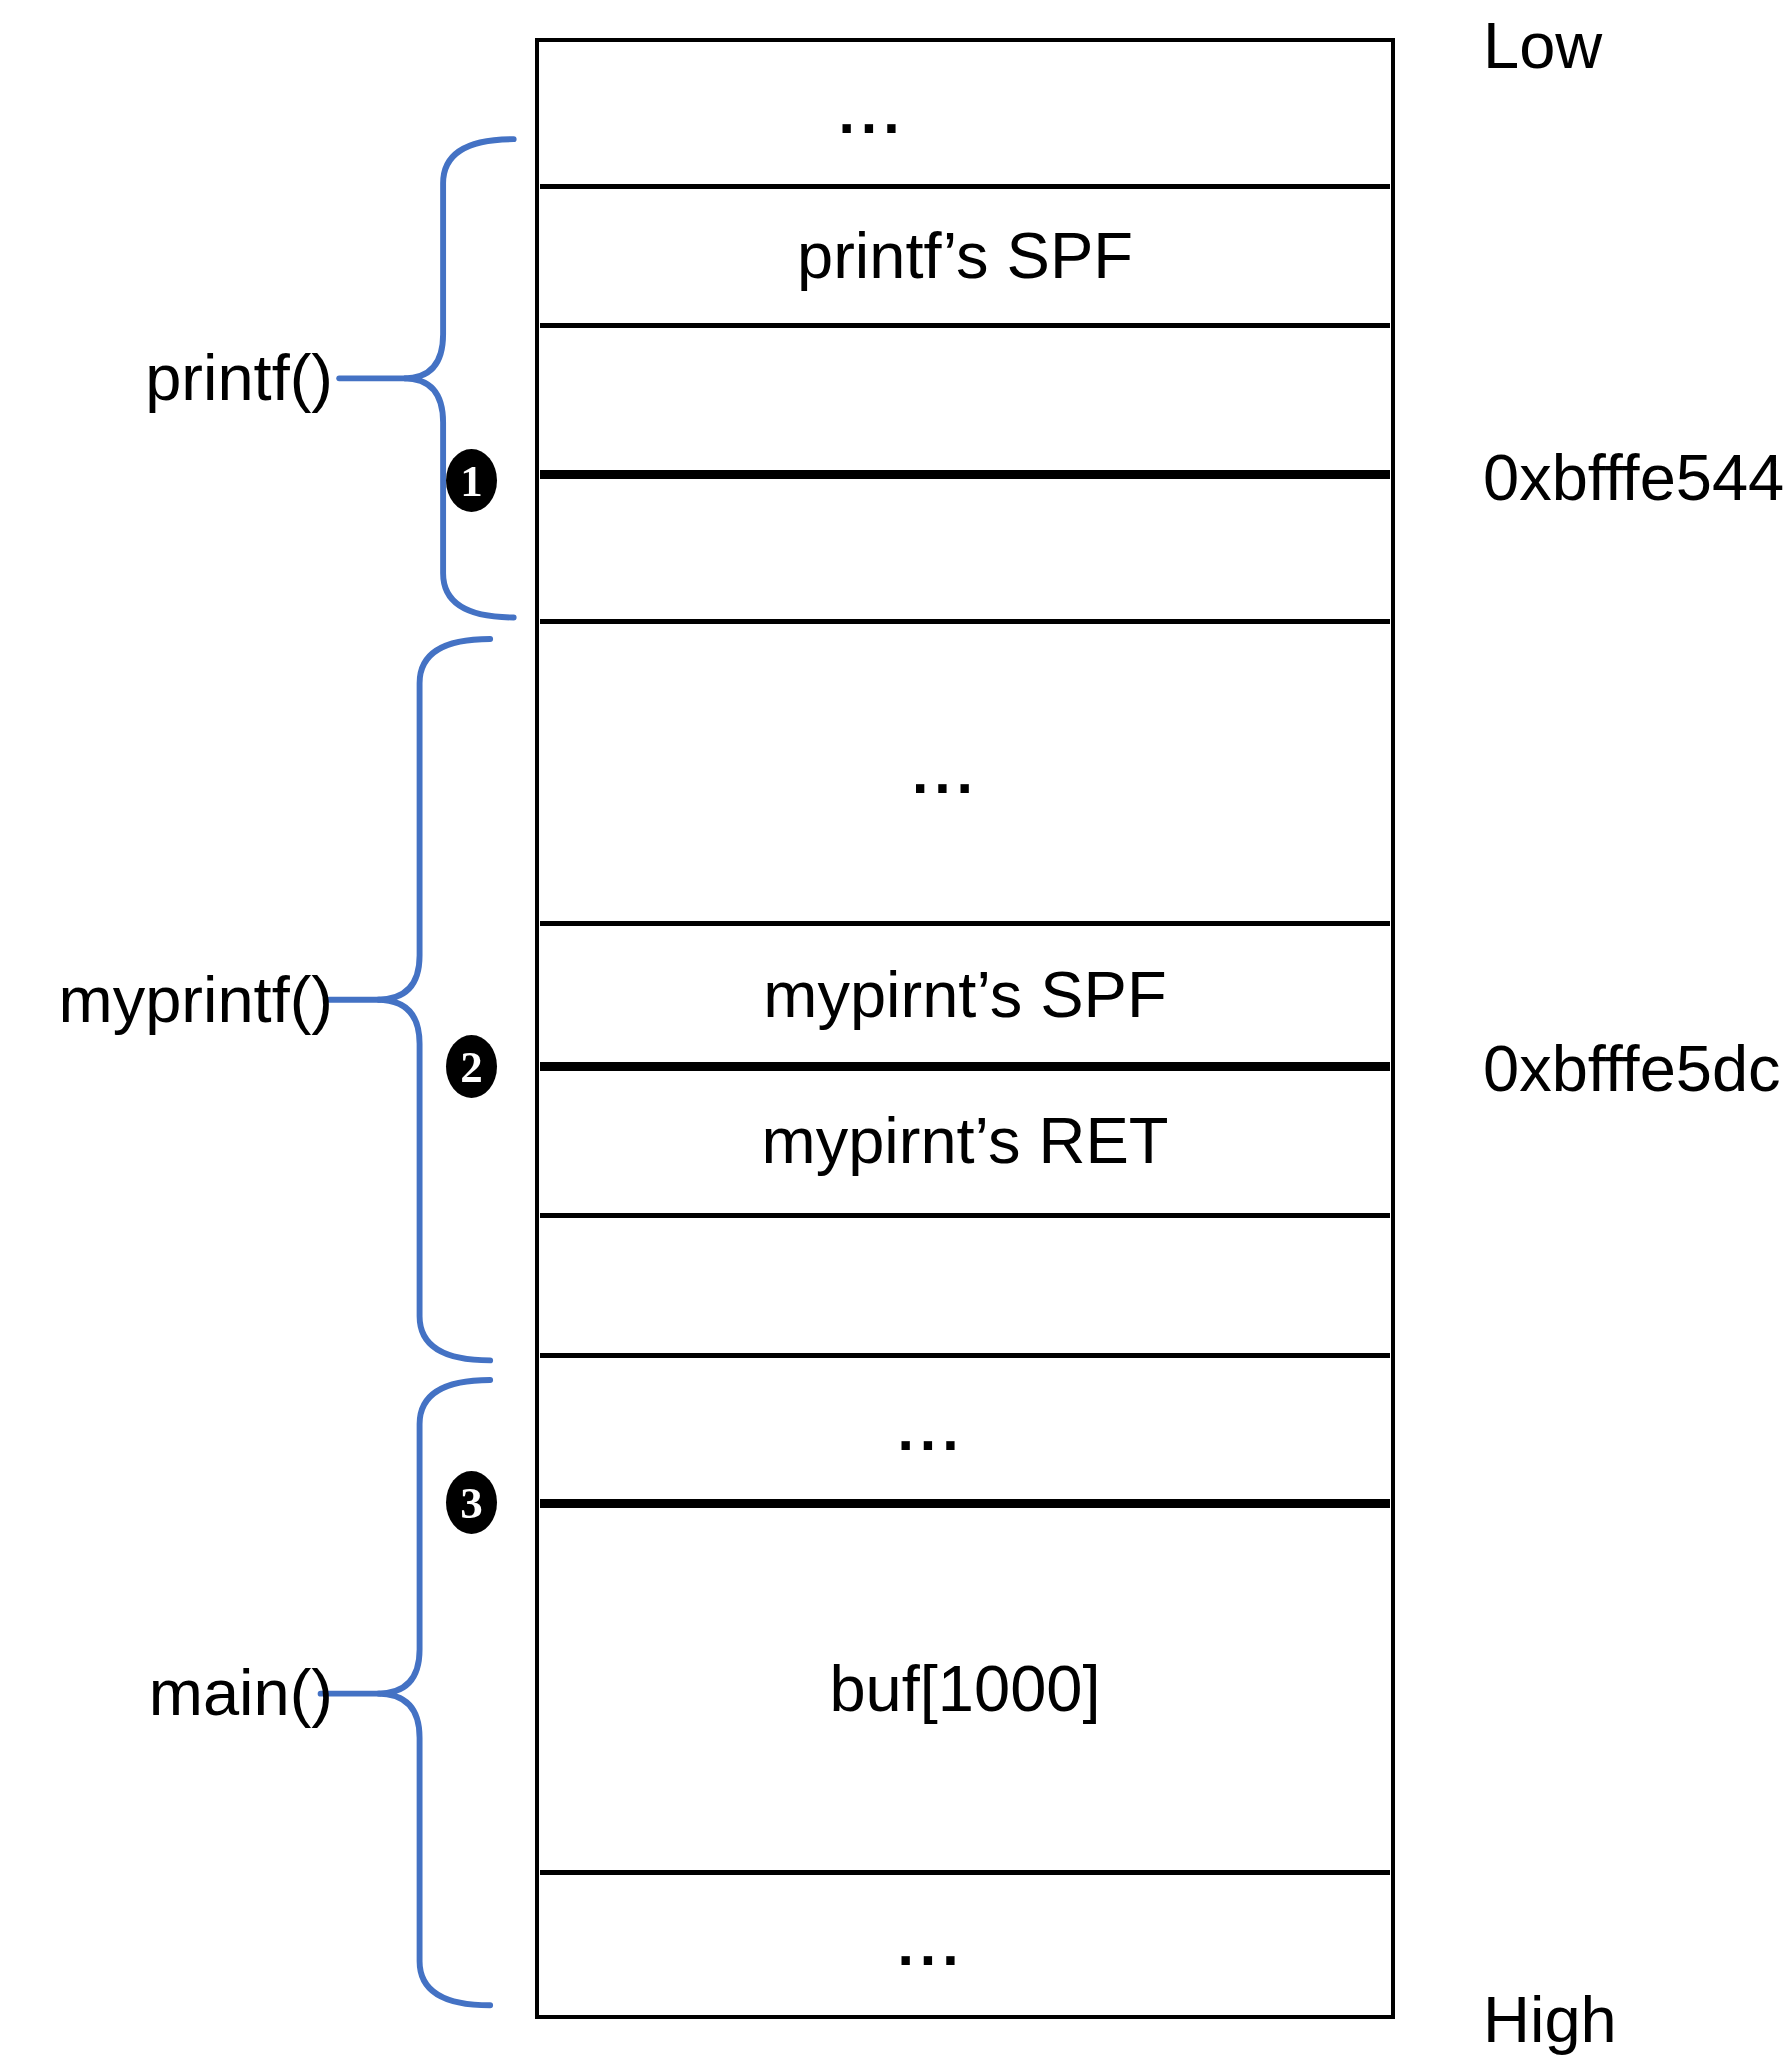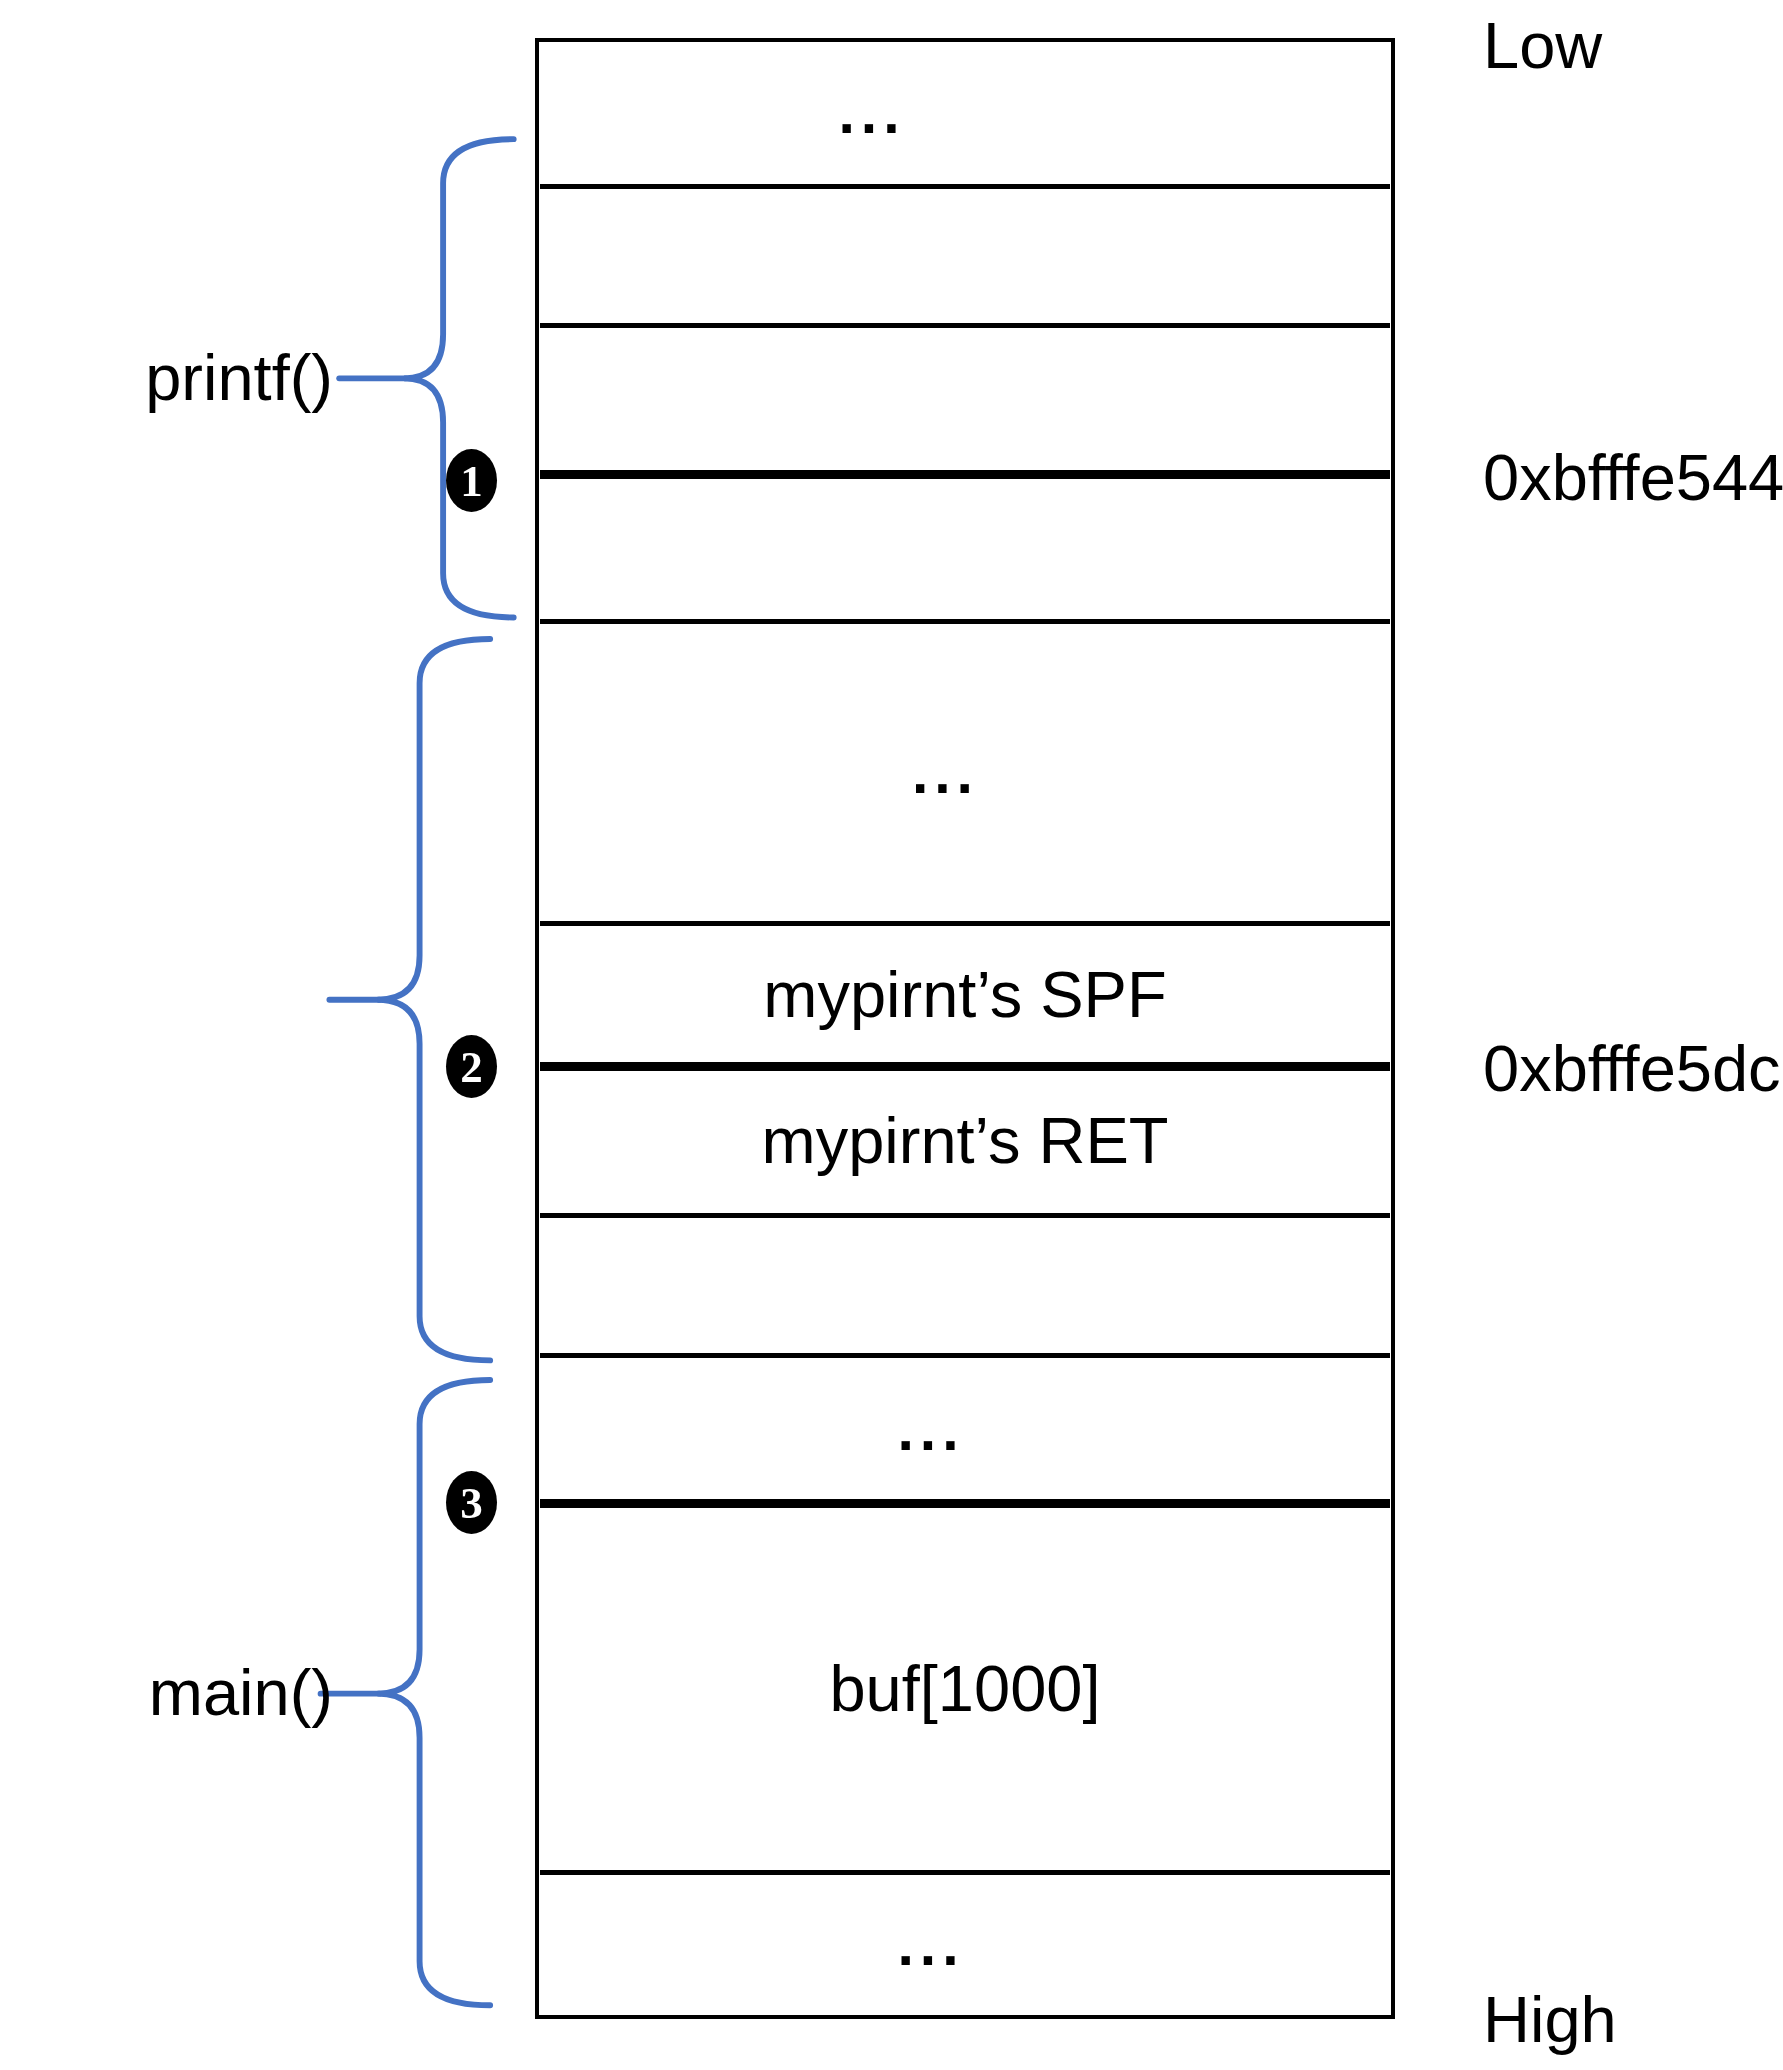--- a/index.html
+++ b/index.html
@@ -48,20 +48,23 @@
   <div class="hline" style="top:921px"></div>
   <div class="hline thick" style="top:1062px"></div>
   <div class="hline" style="top:1213px"></div>
   <div class="hline" style="top:1353px"></div>
   <div class="hline thick" style="top:1499px"></div>
   <div class="hline" style="top:1870px"></div>
 
   <div class="cell dots" style="top:40px;height:146px">
       <span style="transform:translateX(-93px)">...</span>
     </div>
+  <div class="cell" style="top:186px;height:139px">
+      <span>printf’s SPF</span>
+    </div>
   <div class="cell dots" style="top:622px;height:301px">
       <span style="transform:translateX(-19.6px)">...</span>
     </div>
   <div class="cell" style="top:1066px;height:149px">
       <span>mypirnt’s RET</span>
     </div>
   <div class="cell" style="top:923px;height:143px">
       <span>mypirnt’s SPF</span>
     </div>
   <div class="cell dots" style="top:1356px;height:147px">
@@ -77,20 +80,21 @@
   <svg class="braces" width="1784" height="2070" viewBox="0 0 1820 2112">
     <line x1="346" y1="386" x2="414" y2="386" stroke-width="6" stroke-linecap="round" stroke="#4472C4"></line>
     <path d="M 524 142 Q 452 142 452 187 L 452 341 Q 452 386 412 386 Q 452 386 452 431 L 452 585 Q 452 630 524 630" fill="none" stroke-width="6" stroke-linecap="round" stroke="#4472C4"></path>
     <line x1="336" y1="1020" x2="387" y2="1020" stroke-width="6" stroke-linecap="round" stroke="#4472C4"></line>
     <path d="M 500 652 Q 428 652 428 697 L 428 975 Q 428 1020 385 1020 Q 428 1020 428 1065 L 428 1343 Q 428 1388 500 1388" fill="none" stroke-width="6" stroke-linecap="round" stroke="#4472C4"></path>
     <line x1="327" y1="1728" x2="387" y2="1728" stroke-width="6" stroke-linecap="round" stroke="#4472C4"></line>
     <path d="M 500 1408 Q 428 1408 428 1453 L 428 1683 Q 428 1728 385 1728 Q 428 1728 428 1773 L 428 2001 Q 428 2046 500 2046" fill="none" stroke-width="6" stroke-linecap="round" stroke="#4472C4"></path>
   </svg>
 
   <div class="fn" style="top:339px">printf()</div>
+  <div class="fn" style="top:961px">myprintf()</div>
   <div class="fn" style="top:1654px">main()</div>
 
   <div class="badge" style="left:446px;top:449px">
       <span>1</span>
     </div>
   <div class="badge" style="left:446px;top:1035px">
       <span>2</span>
     </div>
   <div class="badge" style="left:446px;top:1471px">
       <span>3</span>

